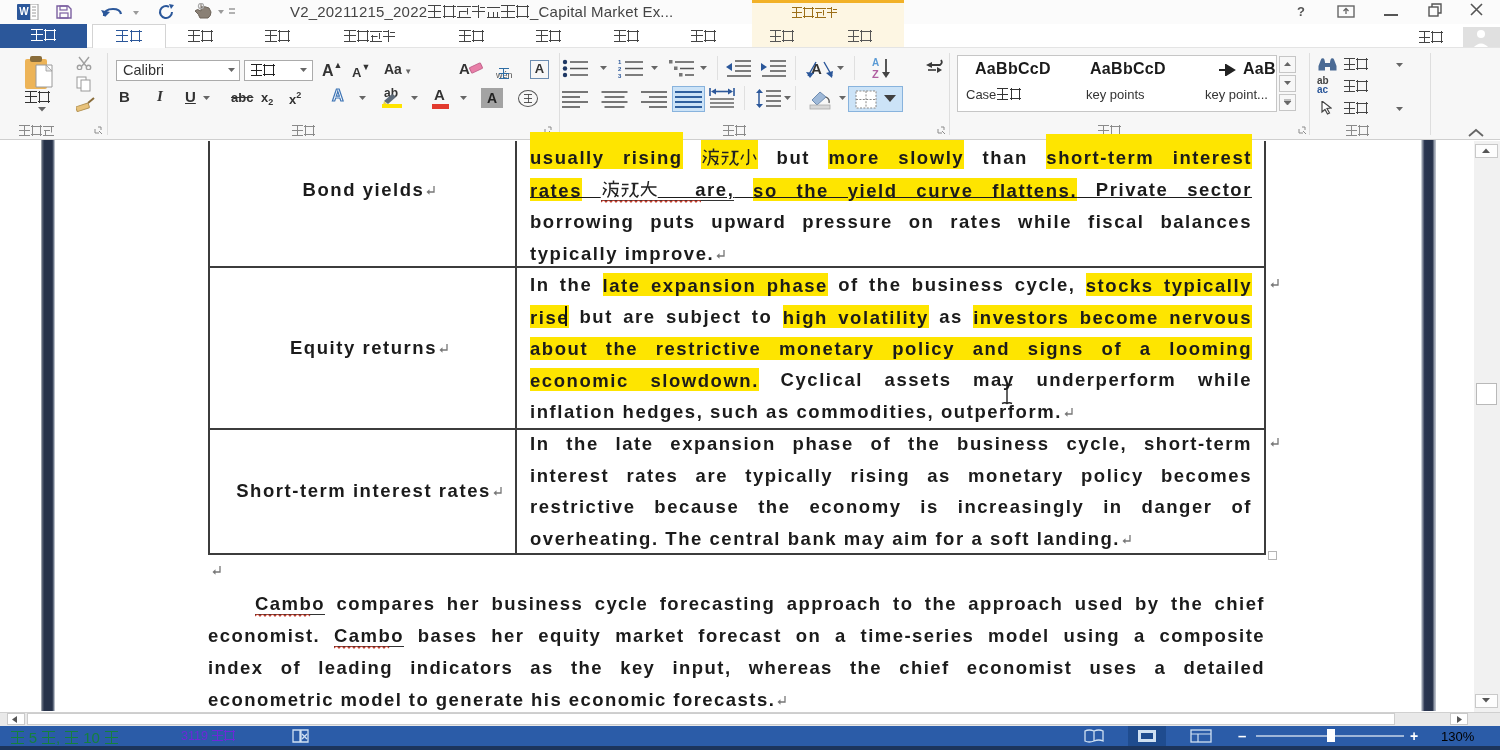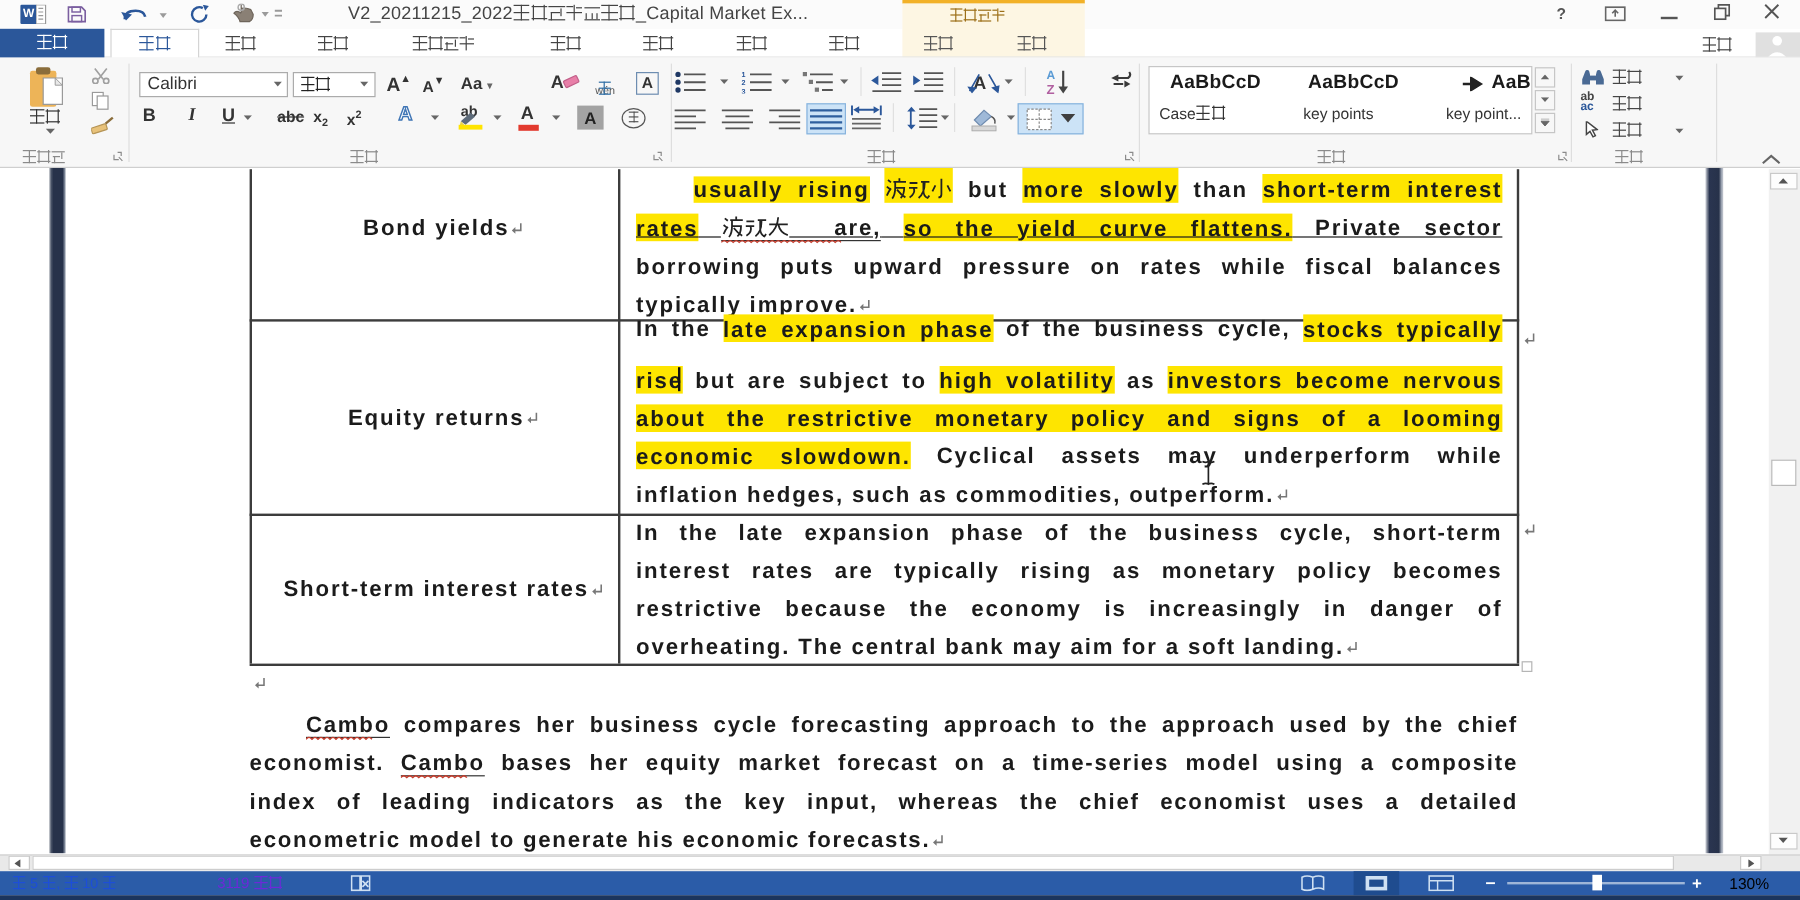--- a/index.html
+++ b/index.html
@@ -372,46 +372,46 @@
       <path d="M4.5 5.2 L1.5 8 l3 2.8 z" fill="#777"></path>
     </svg></div>
 <div class="lbl" style="left:208px;width:307px;text-align:center;padding-left:8px;top:337px;">Equity returns<svg width="11" height="13" viewBox="0 0 11 13" style="vertical-align:-1px;margin-left:1px">
       <path d="M9 2 v6 h-5" stroke="#777" stroke-width="1.3" fill="none"></path>
       <path d="M4.5 5.2 L1.5 8 l3 2.8 z" fill="#777"></path>
     </svg></div>
 <div class="lbl" style="left:208px;width:307px;text-align:center;padding-left:8px;top:480px;">Short-term interest rates<svg width="11" height="13" viewBox="0 0 11 13" style="vertical-align:-1px;margin-left:1px">
       <path d="M9 2 v6 h-5" stroke="#777" stroke-width="1.3" fill="none"></path>
       <path d="M4.5 5.2 L1.5 8 l3 2.8 z" fill="#777"></path>
     </svg></div>
-<div class="dl" style="top:146px;"><span class="hl" style="padding-top:0;margin-left:48px;">usually rising</span> <span class="hl" style="padding-top:7px;"><svg width="19" height="20" viewBox="0 0 19 20" style="vertical-align:-3px" fill="none" stroke="#222" stroke-width="1.5">
+<div class="dl" style="top:146px;"><span class="hl" style="padding-top:15px;">usually rising</span> <span class="hl" style="padding-top:7px;"><svg width="19" height="20" viewBox="0 0 19 20" style="vertical-align:-3px" fill="none" stroke="#222" stroke-width="1.5">
         <path d="M3 3 l2.5 2 M2 8.5 l2.5 2 M2 16 q1.5 -3.5 3.5 -6"></path>
         <path d="M7.5 4.5 h10.5 M12.5 1.5 v3 M9 4.5 v5 q0 6 -2.5 9 M9 9.5 h7.5 q0 6 -3 8.5 M10.5 11 q3.5 4.5 7 6.5"></path>
       </svg><svg width="19" height="20" viewBox="0 0 19 20" style="vertical-align:-3px" fill="none" stroke="#222" stroke-width="1.5">
         <path d="M2 5.5 h6.5 M1.5 9.5 h7 M5.5 9.5 q1.5 5 -3.5 8"></path>
         <path d="M11.5 4.5 h7 M14.5 4.5 q.5 9 -5 13.5 M13.5 4.5 v7 q0 5 3.5 6.5 l1.5 -2"></path>
       </svg><svg width="19" height="20" viewBox="0 0 19 20" style="vertical-align:-3px" fill="none" stroke="#222" stroke-width="1.5">
         <path d="M9.5 2 v13 q0 2.5 -2.5 2.5 M4.5 7.5 l-2.5 5 M14.5 7.5 l2.5 5"></path>
-      </svg></span> but <span class="hl" style="padding-top:7px;">more slowly</span> than <span class="hl" style="padding-top:2px;">short-term interest</span></div>
+      </svg></span> but <span class="hl" style="padding-top:7px;">more slowly</span> than <span class="hl" style="padding-top:13px;">short-term interest</span></div>
 <div class="dl" style="top:178px;text-decoration:underline;"><span class="hl">rates</span> <span style="position:relative;border-bottom:1.3px solid #333;"><svg width="19" height="20" viewBox="0 0 19 20" style="vertical-align:-3px" fill="none" stroke="#222" stroke-width="1.5">
         <path d="M3 3 l2.5 2 M2 8.5 l2.5 2 M2 16 q1.5 -3.5 3.5 -6"></path>
         <path d="M7.5 4.5 h10.5 M12.5 1.5 v3 M9 4.5 v5 q0 6 -2.5 9 M9 9.5 h7.5 q0 6 -3 8.5 M10.5 11 q3.5 4.5 7 6.5"></path>
       </svg><svg width="19" height="20" viewBox="0 0 19 20" style="vertical-align:-3px" fill="none" stroke="#222" stroke-width="1.5">
         <path d="M2 5.5 h6.5 M1.5 9.5 h7 M5.5 9.5 q1.5 5 -3.5 8"></path>
         <path d="M11.5 4.5 h7 M14.5 4.5 q.5 9 -5 13.5 M13.5 4.5 v7 q0 5 3.5 6.5 l1.5 -2"></path>
       </svg><svg width="19" height="20" viewBox="0 0 19 20" style="vertical-align:-3px" fill="none" stroke="#222" stroke-width="1.5">
         <path d="M2 8 h15.5 M9.5 2 q-.5 9 -7.5 15 M9.7 8.5 q1.5 6.5 7.8 8.5"></path>
       </svg>&nbsp; are,<svg width="100" height="4" viewBox="0 0 100 4" style="position:absolute;left:0;bottom:-3px">
         <path d="M0 3 q2.5 -3 5 0 q2.5 -3 5 0 q2.5 -3 5 0 q2.5 -3 5 0 q2.5 -3 5 0 q2.5 -3 5 0 q2.5 -3 5 0 q2.5 -3 5 0 q2.5 -3 5 0 q2.5 -3 5 0 q2.5 -3 5 0 q2.5 -3 5 0 q2.5 -3 5 0 q2.5 -3 5 0 q2.5 -3 5 0 q2.5 -3 5 0 q2.5 -3 5 0 q2.5 -3 5 0 q2.5 -3 5 0 q2.5 -3 5 0 " stroke="#c43e2e" stroke-width="1.2" fill="none"></path>
       </svg></span> <span class="hl">so the yield curve flattens.</span> Private sector</div>
 <div class="dl" style="top:210px;">borrowing puts upward pressure on rates while fiscal balances</div>
 <div class="dl na" style="top:242px;">typically improve.<svg width="11" height="13" viewBox="0 0 11 13" style="vertical-align:-1px;margin-left:1px">
       <path d="M9 2 v6 h-5" stroke="#777" stroke-width="1.3" fill="none"></path>
       <path d="M4.5 5.2 L1.5 8 l3 2.8 z" fill="#777"></path>
     </svg></div>
-<div class="dl" style="top:262px;">In the <span class="hl">late expansion phase</span> of the business cycle, <span class="hl">stocks typically</span></div>
+<div class="dl" style="top:273px;">In the <span class="hl">late expansion phase</span> of the business cycle, <span class="hl">stocks typically</span></div>
 <div class="dl" style="top:305px;"><span class="hl">rise</span> but are subject to <span class="hl">high volatility</span> as <span class="hl">investors become nervous</span></div>
 <div class="dl" style="top:337px;"><span class="hl" style="display:inline-block;width:100%;text-align:justify;text-align-last:justify;padding:0;">about the restrictive monetary policy and signs of a looming</span></div>
 <div class="dl" style="top:368px;"><span class="hl">economic slowdown.</span> Cyclical assets may underperform while</div>
 <div class="dl na" style="top:400px;">inflation hedges, such as commodities, outperform.<svg width="11" height="13" viewBox="0 0 11 13" style="vertical-align:-1px;margin-left:1px">
       <path d="M9 2 v6 h-5" stroke="#777" stroke-width="1.3" fill="none"></path>
       <path d="M4.5 5.2 L1.5 8 l3 2.8 z" fill="#777"></path>
     </svg></div>
 <div class="abs" style="left:565px;top:306px;width:1.6px;height:20px;background:#111;"></div>
 <div class="dl" style="top:432px;">In the late expansion phase of the business cycle, short-term</div>
 <div class="dl" style="top:464px;">interest rates are typically rising as monetary policy becomes</div>
@@ -461,21 +461,21 @@
 <svg class="abs" style="left:12px;top:716px" width="6" height="7" viewBox="0 0 6 7">
     <path d="M5 0 v7 l-5 -3.5 z" fill="#555"></path>
   </svg>
 <div class="abs" style="left:27px;top:713px;width:1368px;height:12px;background:#fff;border:1px solid #cdcdcd;box-sizing:border-box;"></div>
 <div class="abs" style="left:1450px;top:713px;width:18px;height:12px;background:#fff;border:1px solid #c9c9c9;box-sizing:border-box;"></div>
 <svg class="abs" style="left:1456px;top:716px" width="6" height="7" viewBox="0 0 6 7">
     <path d="M1 0 v7 l5 -3.5 z" fill="#555"></path>
   </svg>
 <div class="abs" style="left:0;top:726px;width:1500px;height:20px;background:#2b5ca8;"></div>
 <div class="abs" style="left:0;top:746px;width:1500px;height:4px;background:#1c355d;"></div>
-<div class="abs" style="left:10px;top:729px;color:#1d4ed8;font-size:12px;"><i class="c c1"></i> 5 <i class="c c1"></i>, <i class="c c1"></i> 10 <i class="c c1"></i></div>
+<div class="abs" style="left:10px;top:729px;color:#15803d;font-size:15px;"><i class="c c1"></i> 5 <i class="c c1"></i>, <i class="c c1"></i> 10 <i class="c c1"></i></div>
 <div class="abs" style="left:181px;top:729px;color:#6d28d9;font-size:12.5px;">3119 <i class="c c1"></i><i class="c c2"></i></div>
 <svg class="abs" style="left:292px;top:729px" width="20" height="14" viewBox="0 0 20 14">
     <path d="M1 1 h7 v12 h-7 z M9 1 h7 v12 h-7 z" fill="none" stroke="#cfe0f2" stroke-width="1.3"></path>
     <path d="M10 5 l5 5 M15 5 l-5 5" stroke="#cfe0f2" stroke-width="1.4"></path>
   </svg>
 <svg class="abs" style="left:1083px;top:729px" width="22" height="14" viewBox="0 0 22 14">
     <path d="M2 2 q4 -2 9 0 q5 -2 9 0 v10 q-4 -2 -9 0 q-5 2 -9 0 z M11 2 v10" fill="none" stroke="#cfe0f2" stroke-width="1.3"></path>
   </svg>
 <div class="abs" style="left:1128px;top:726px;width:38px;height:20px;background:#1f4c8f;"></div>
 <svg class="abs" style="left:1137px;top:729px" width="20" height="14" viewBox="0 0 20 14">

